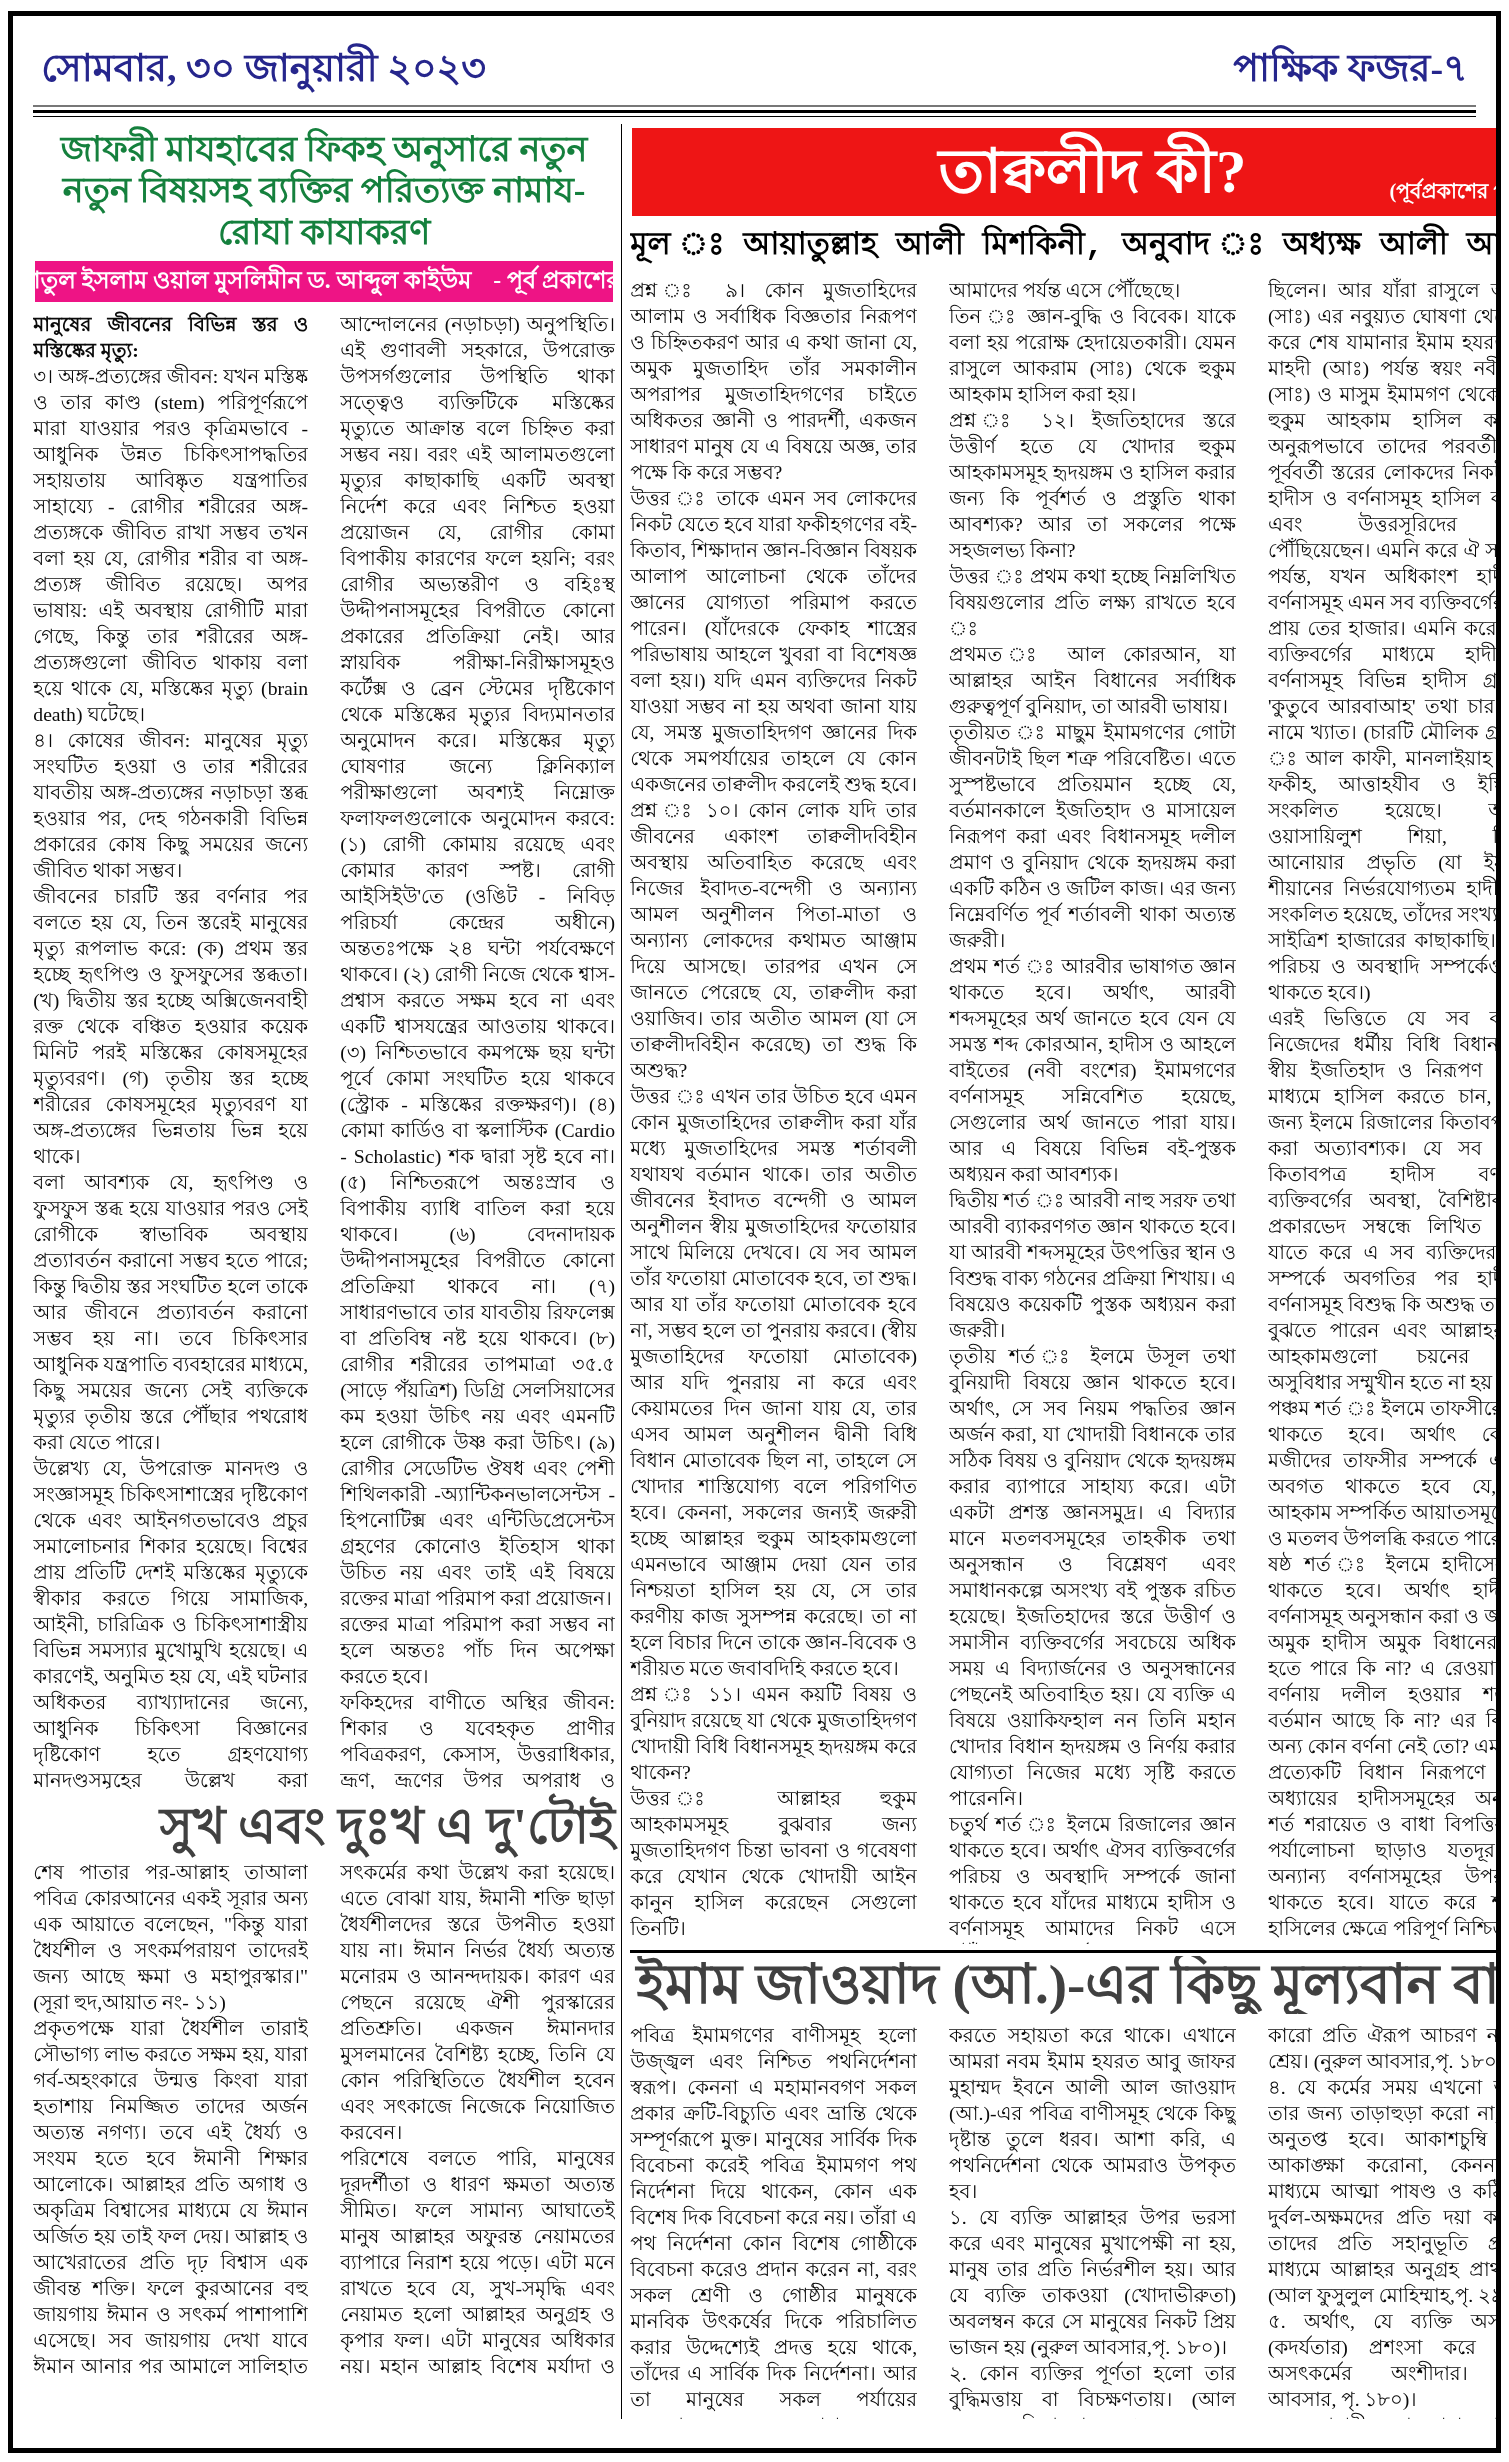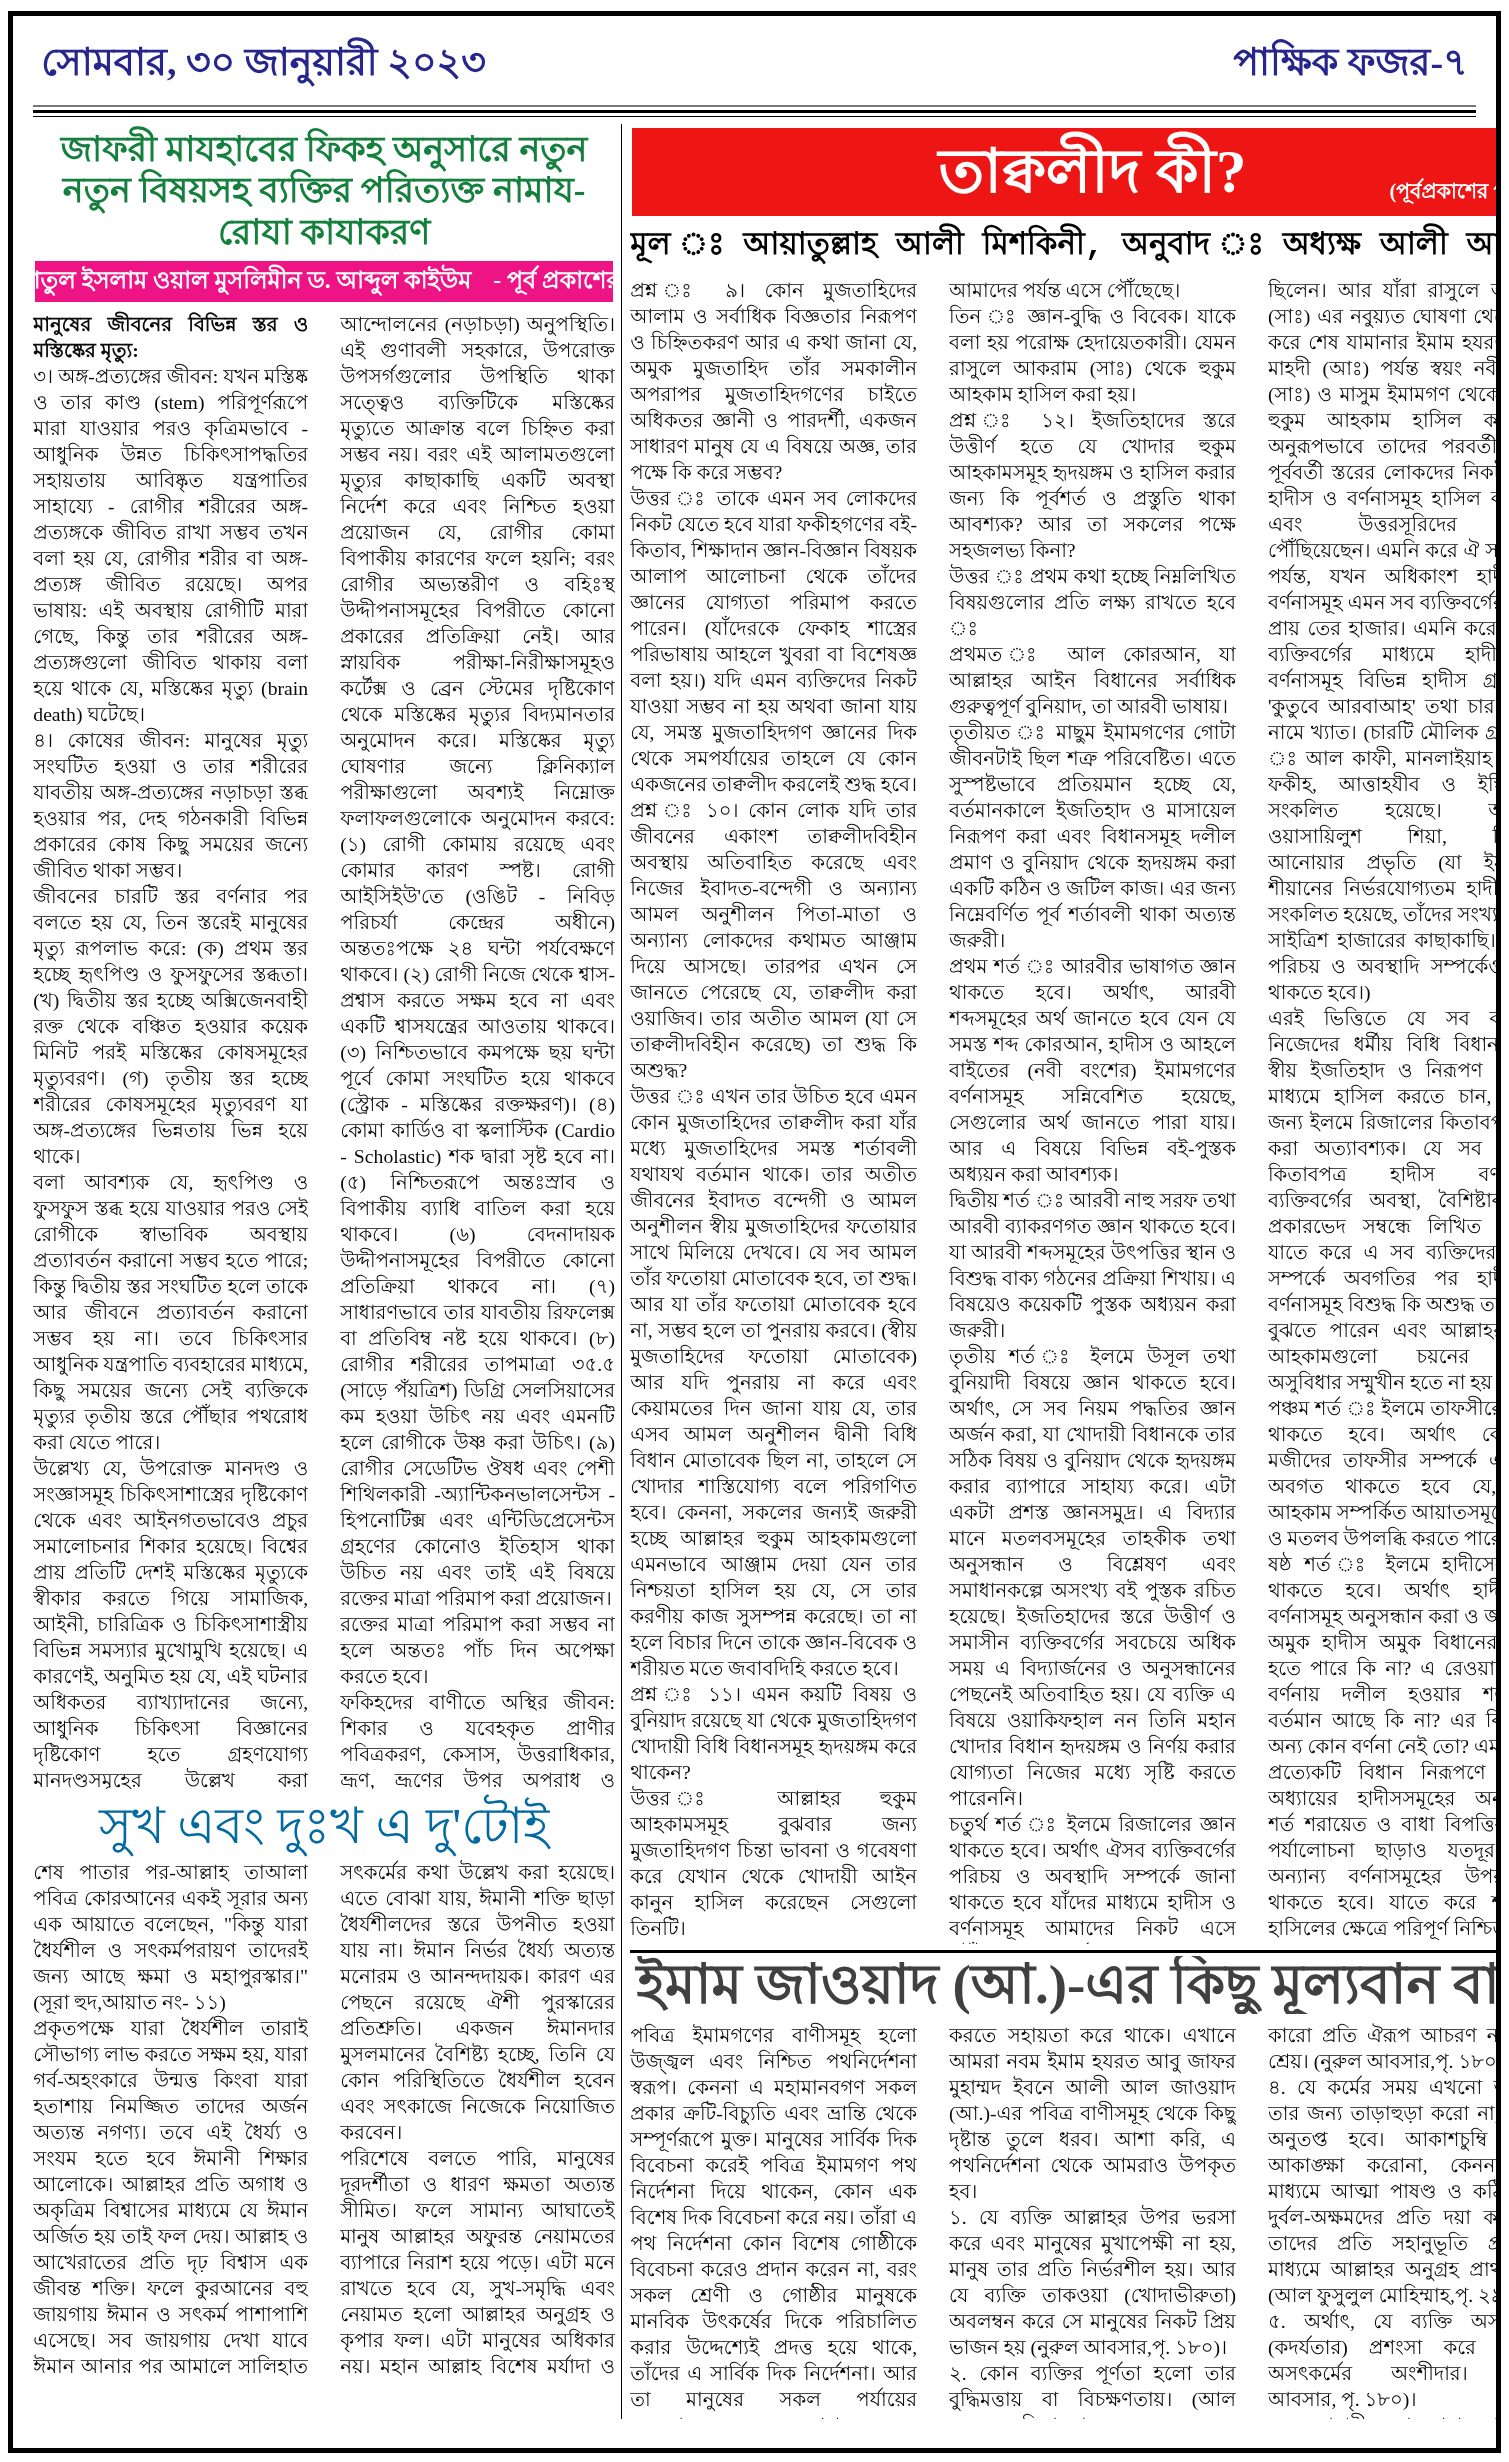--- a/index.html
+++ b/index.html
@@ -1,21 +1,21 @@
 <!DOCTYPE html>
 <html style="font-size:12.6px"><head>
 <meta charset="utf-8">
 <style>
   html,body{margin:0;padding:0;background:#ffffff;}
   body{width:1509px;height:2462px;position:relative;font-family:"Liberation Serif","DejaVu Serif",serif;}
   .page{position:absolute;left:7.9px;top:11px;right:7.9px;bottom:9.4px;border:5.5px solid #000;background:#fff;box-sizing:border-box;overflow:hidden;}
   .page-inner{position:absolute;inset:0;padding:6.3px 20.4px 7.9px 20.4px;box-sizing:border-box;}
 
   
-  .header{display:flex;justify-content:space-between;align-items:center;height:75px;padding:4.7px 7.9px 1.6px 7.9px;}
+  .header{display:flex;justify-content:space-between;align-items:flex-end;height:75px;padding:4.7px 7.9px 1.6px 7.9px;}
   .header .h-date,.header .h-mast{font-size:38px;font-weight:bold;color:#26268c;white-space:nowrap;}
   .double-rule{height:12.6px;margin:1.6px 0 4.7px 0;border-top:2.4px solid #777;position:relative;}
   .double-rule::after{content:"";position:absolute;left:0;right:0;top:3.1px;border-top:3.9px solid #000;}
   .double-rule::before{content:"";position:absolute;left:0;right:0;top:8.6px;border-top:1.6px solid #000;}
 
   
   .content{display:flex;align-items:stretch;}
   .left-half{width:588px;flex:0 0 588px;padding-right:6.3px;box-sizing:border-box;}
   .right-half{flex:1;border-left:1.6px solid #000;padding-left:7.9px;box-sizing:border-box;}
 
@@ -24,21 +24,21 @@
   .col{flex:1;overflow:hidden;}
   .col p{margin:0;font-size:19.7px;line-height:26px;text-align:justify;color:#0a0a0a;word-break:break-word;}
 
   
   .la1-headline{color:#15803d;font-weight:bold;font-size:35px;line-height:1.18;text-align:center;margin:4.7px 3.1px 7.9px 3.1px;}
   .la1-bylinebar{background:#ee1485;color:#fff;display:flex;justify-content:center;gap:22px;align-items:center;height:41px;font-size:23.6px;font-weight:bold;margin:0 1.6px 9.4px 1.6px;white-space:nowrap;overflow:hidden;}
   .la1-body{height:1478px;}
   .la1-body .col:first-child p:first-child{font-weight:bold;}
 
   
-  .la2-headline{color:#0369a1;font-weight:normal;font-size:50px;text-align:center;line-height:1.05;margin:11px 0 6.3px 0;}
+  .la2-headline{color:#404040;font-weight:bold;font-size:50px;text-align:right;line-height:1.05;margin:11px 0 6.3px 0;}
   .la2-body{height:519px;}
 
   
   .ra1-banner{background:#ee1515;color:#fff;margin:3.1px 1.6px 3.1px 1.6px;height:88px;position:relative;display:flex;align-items:center;justify-content:center;}
   .ra1-title{font-size:61px;font-weight:bold;line-height:1;}
   .ra1-note{position:absolute;right:28px;bottom:6px;font-size:20.4px;font-weight:bold;}
   .ra1-byline{font-size:31px;font-weight:bold;color:#000;text-align:center;margin:1.6px 0 6.3px 0;white-space:nowrap;overflow:hidden;font-family:Liberation Mono, monospace;}
   .ra1-body{height:1667px;}
 
   

